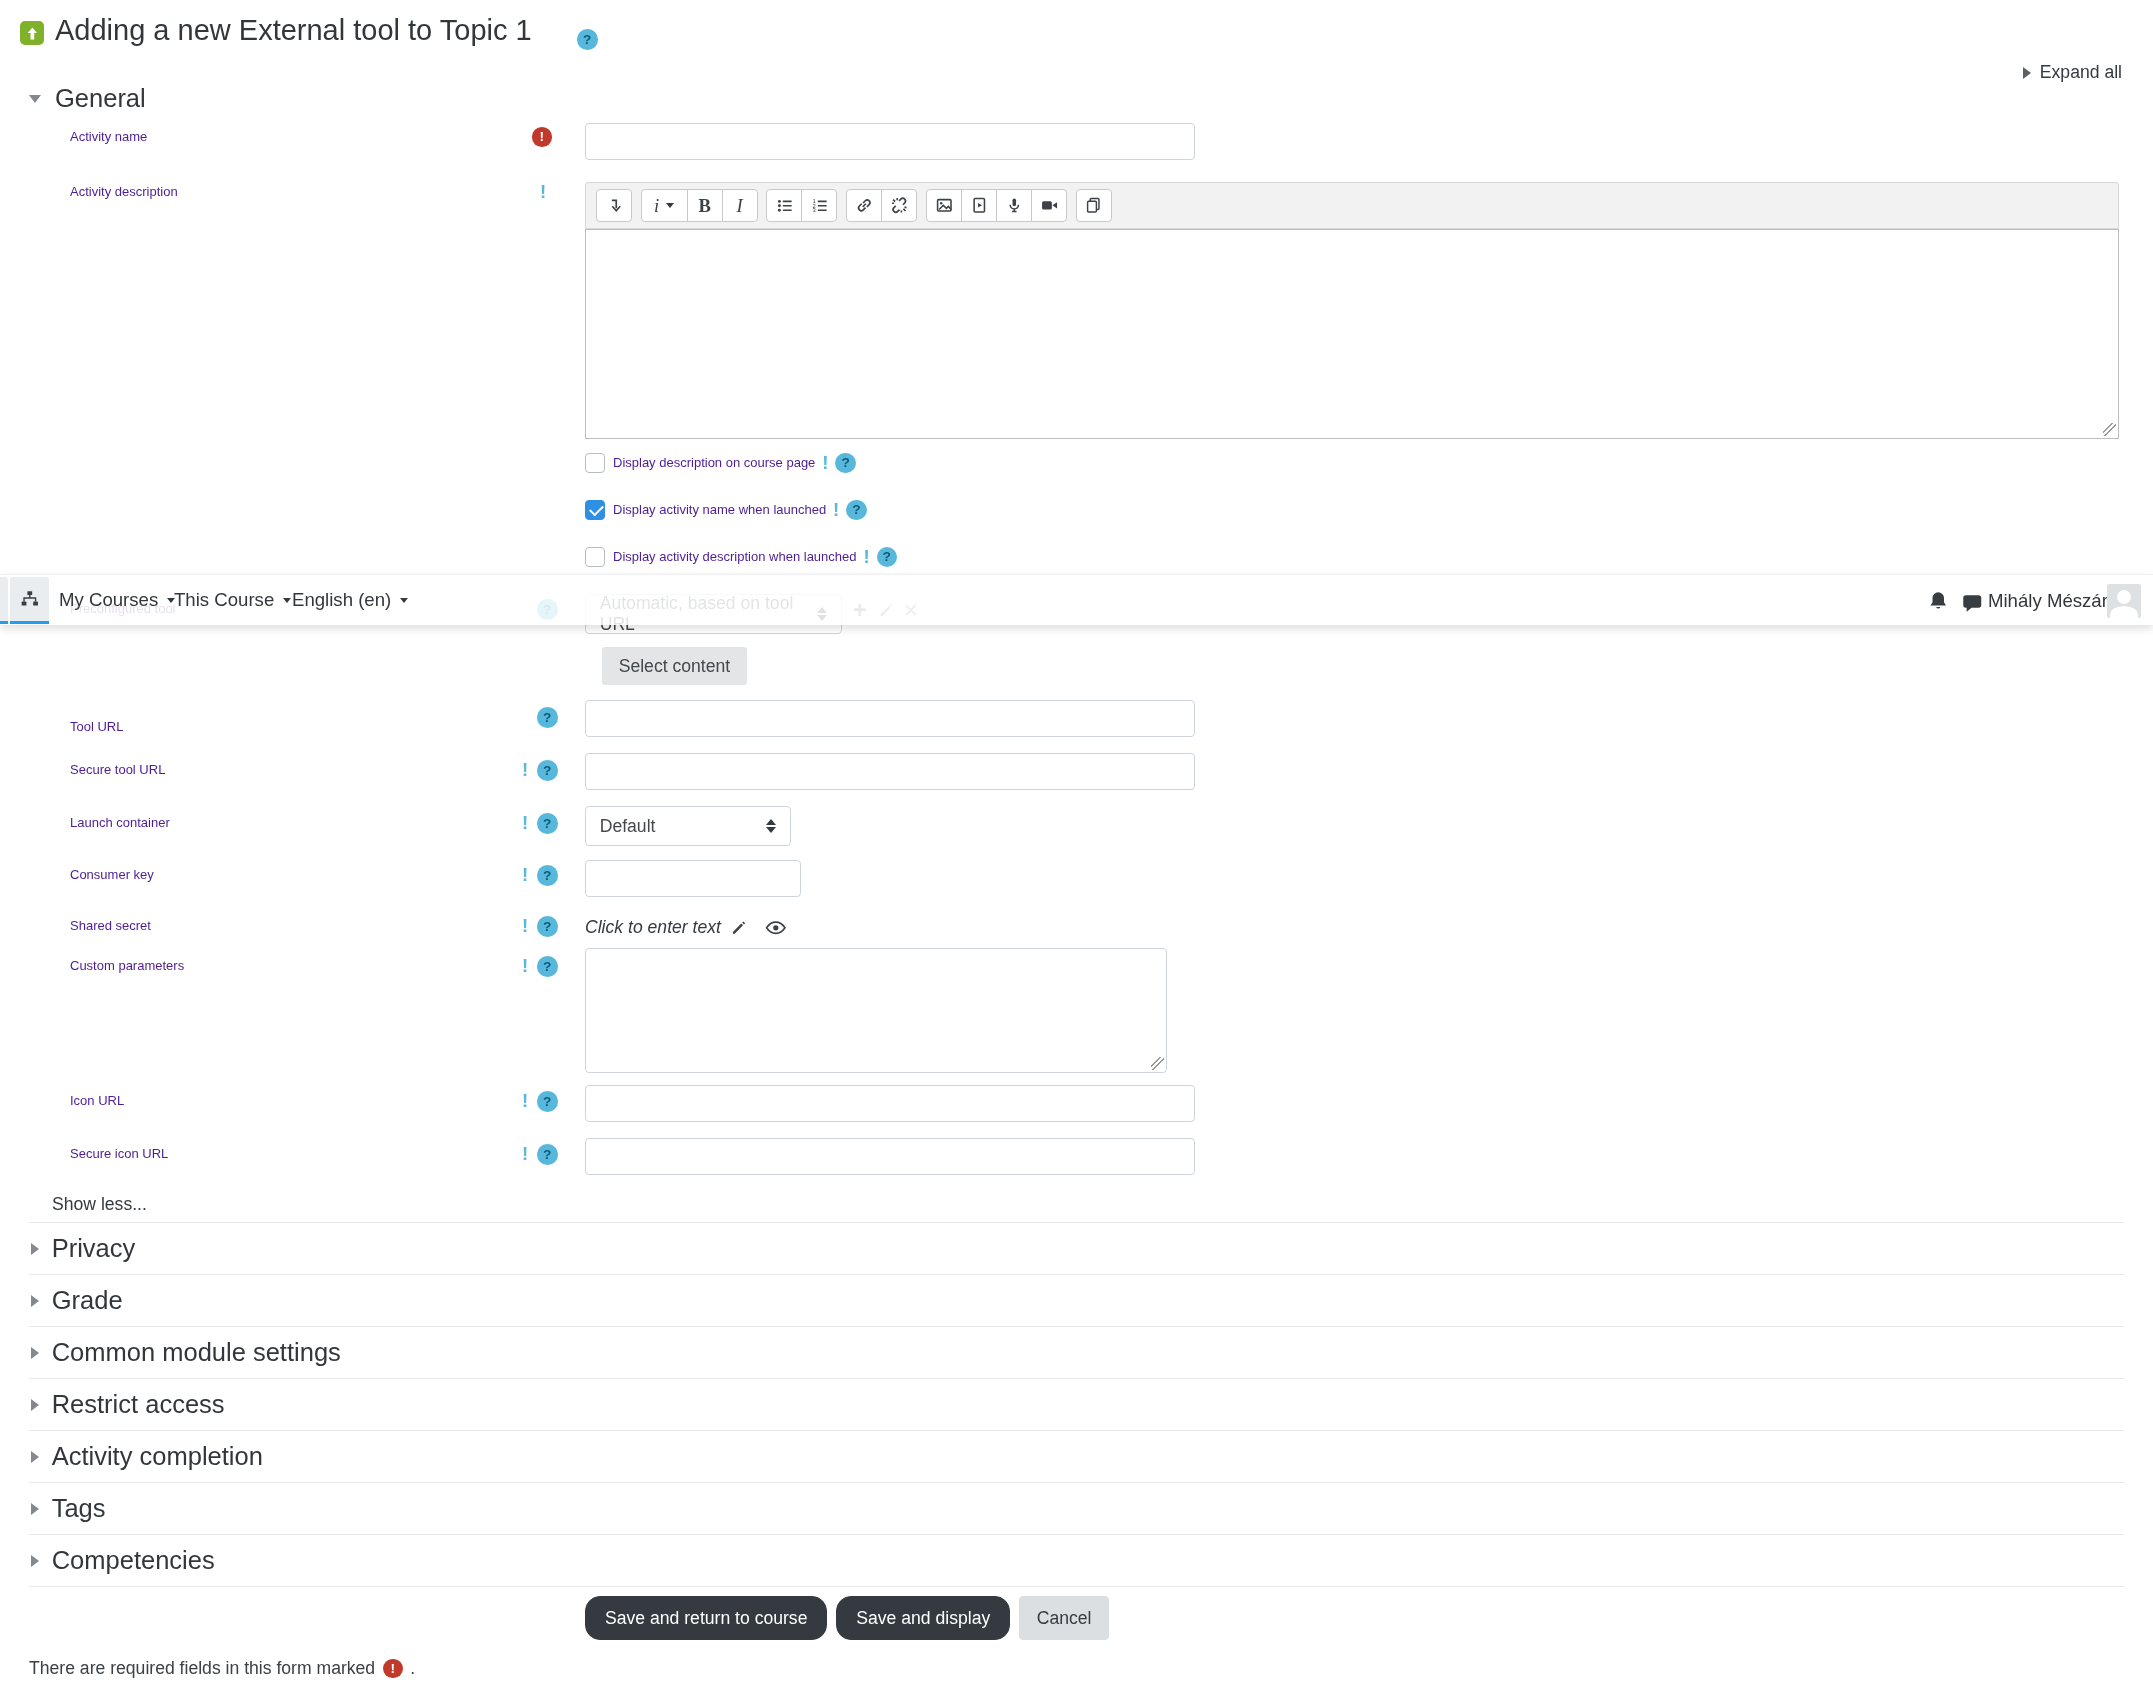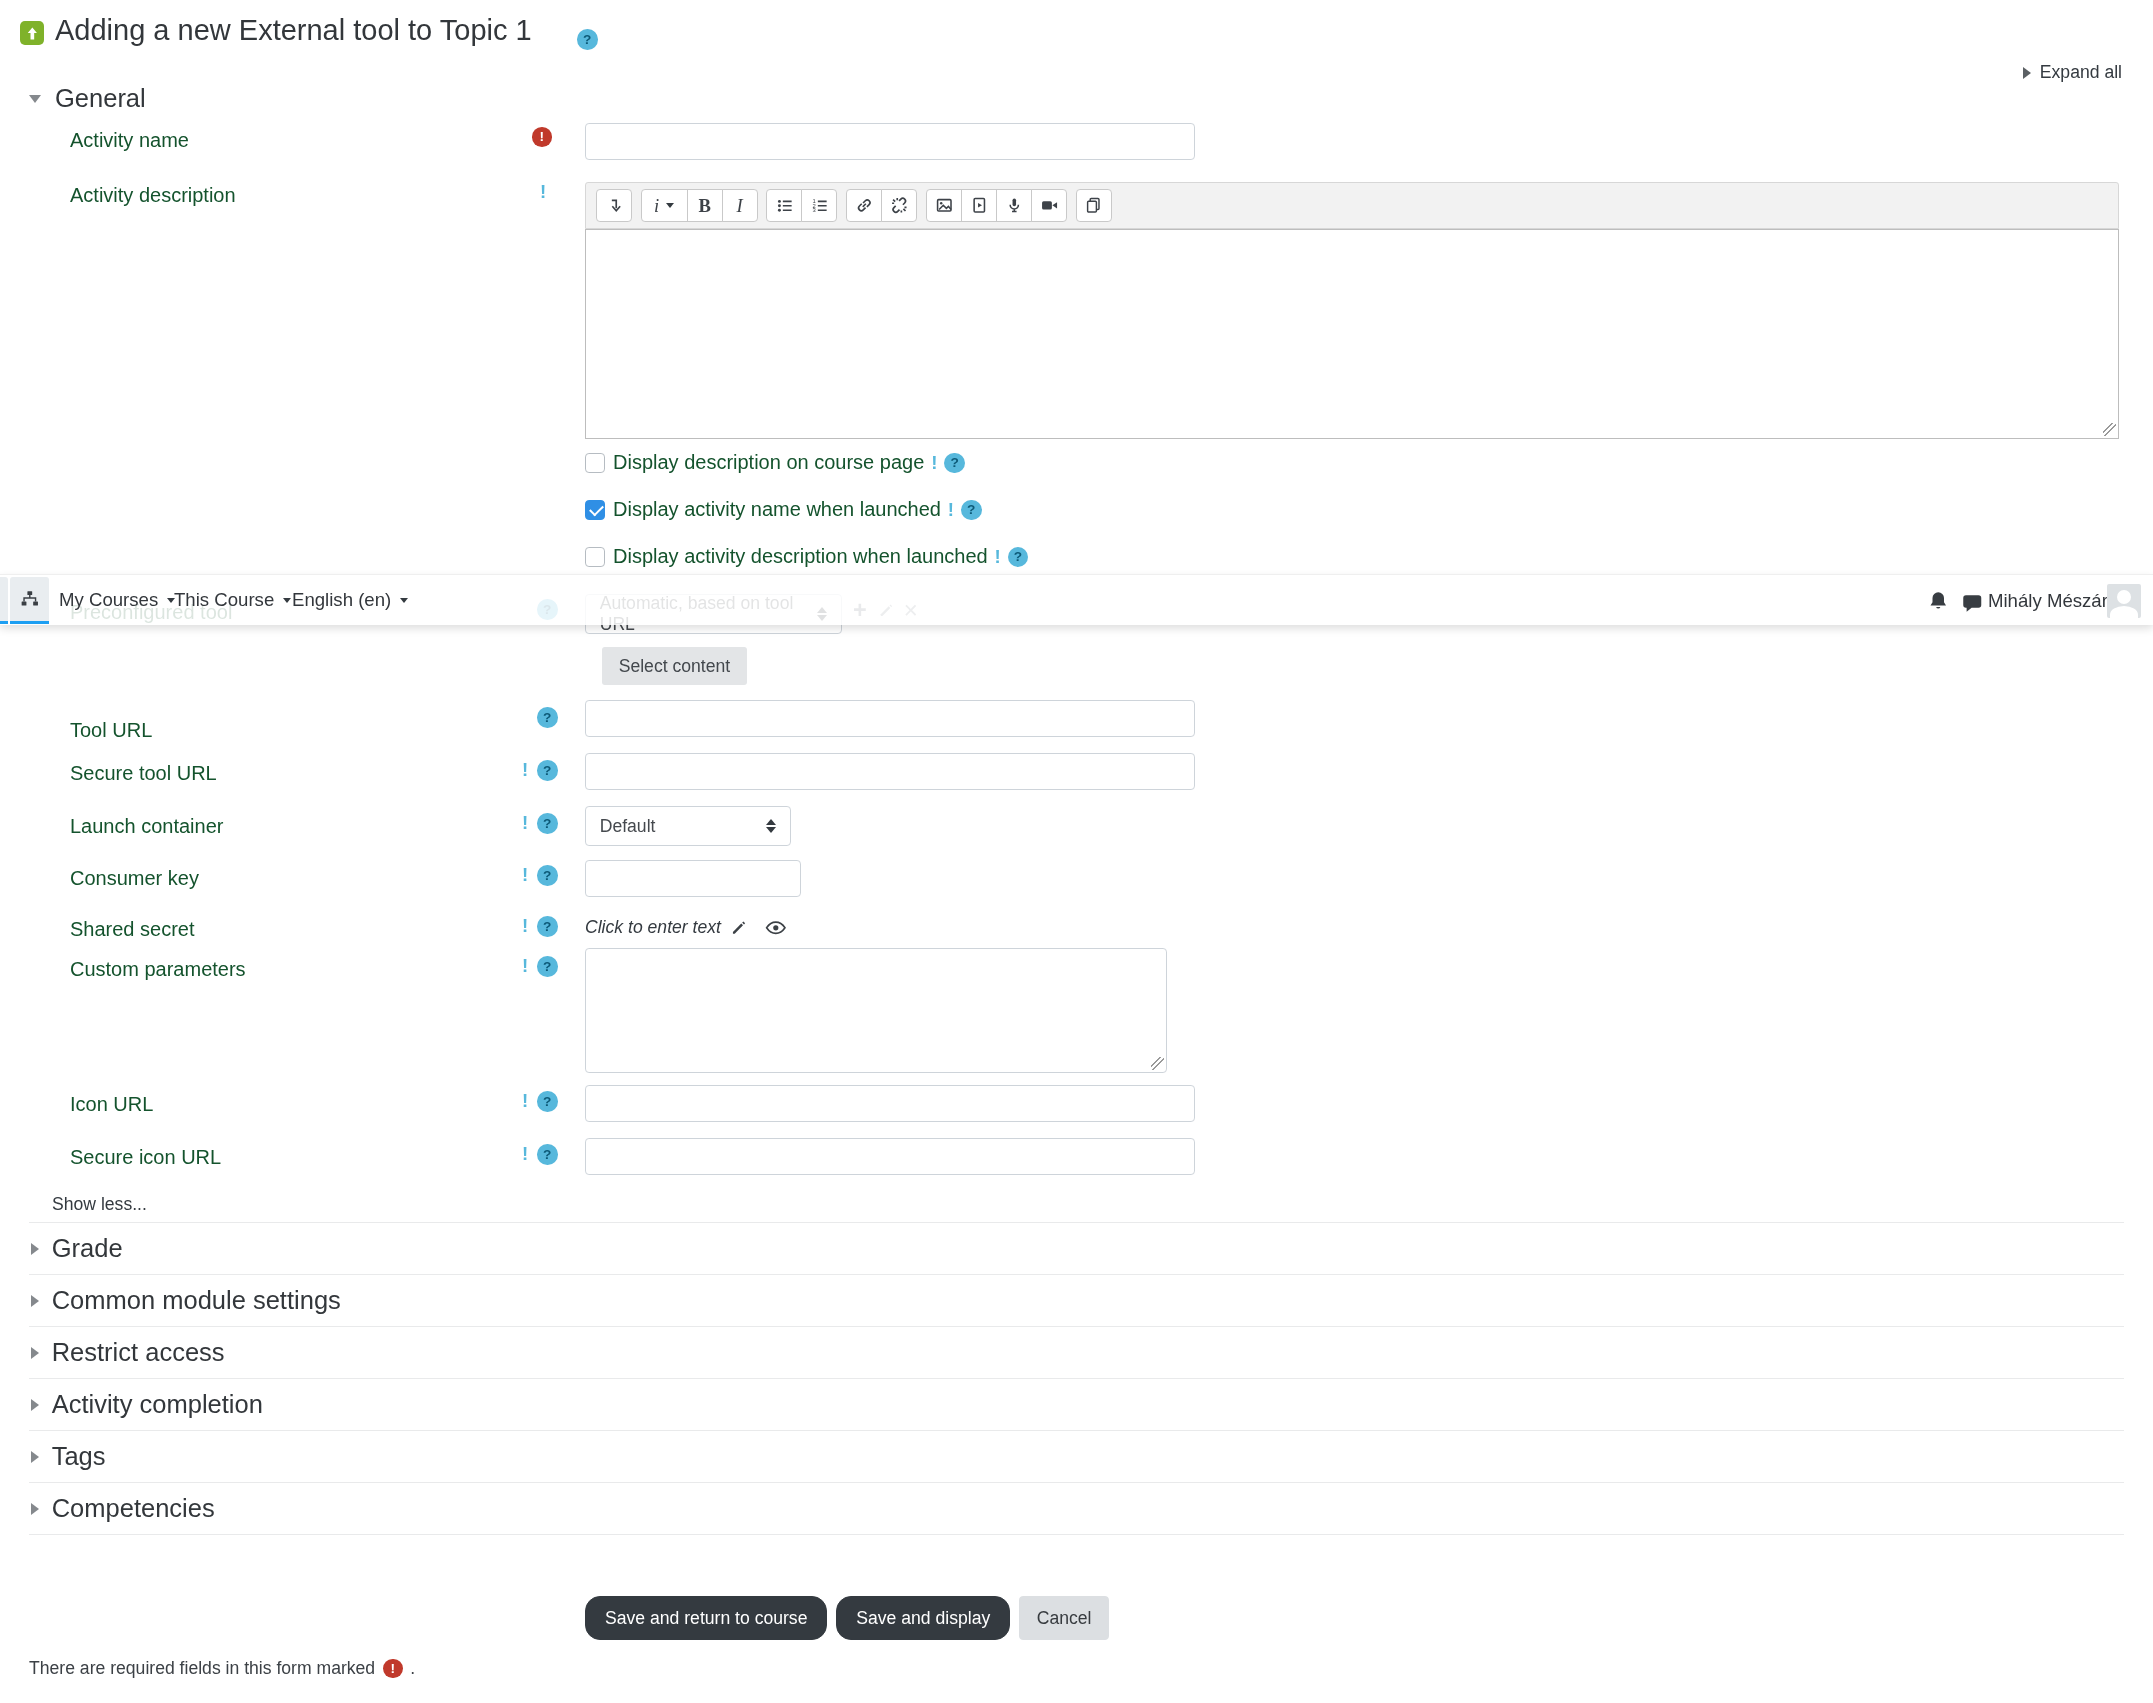--- a/index.html
+++ b/index.html
@@ -4,21 +4,21 @@
 <style>
   * { box-sizing: border-box; margin: 0; padding: 0; }
   html,body { background:#fff; }
   body { font-family:"Liberation Sans", sans-serif; color:#343a40; }
   .canvas { position:relative; width:2153px; height:1703px; background:#fff; overflow:hidden; }
   .abs { position:absolute; }
 
   
   .h2 { font-size:29px; font-weight:400; color:#33373b; }
   .h3 { font-size:25.5px; font-weight:400; color:#33373b; }
-  .lbl { font-size:20px; color:#14532d; }
+  .lbl { font-size:13px; color:#4c1d95; }
   .small-link { font-size:17.6px; color:#343a40; cursor:pointer; }
 
   
   .qicon { width:20.6px; height:20.6px; border-radius:50%; background:#57b8dc; color:#0d5a78;
            font-weight:bold; font-size:13.7px; display:flex; align-items:center; justify-content:center; cursor:pointer; }
   .req { width:19.6px; height:19.6px; border-radius:50%; background:#c0392b; color:#fff;
          font-weight:bold; font-size:13.7px; display:flex; align-items:center; justify-content:center; }
   .adv { color:#57b8dc; font-weight:bold; font-size:18.6px; line-height:20.6px; }
   .caret-r { width:0; height:0; border-top:6.9px solid transparent; border-bottom:6.9px solid transparent; border-left:8.8px solid #85898d; }
   .caret-d { width:0; height:0; border-left:6.9px solid transparent; border-right:6.9px solid transparent; border-top:8.8px solid #85898d; }
@@ -363,20 +363,24 @@
   <div class="abs lbl" style="left:70px; top:1146px;">Secure icon URL</div>
   <div class="abs adv" style="left:522px; top:1144px;">!</div>
   <div class="abs qicon" style="left:537px; top:1144px;">?</div>
   <input class="inp" style="left: 585px; top: 1138px; width: 610px;">
 
   <div class="abs small-link" style="left:52px; top:1194px;">Show less...</div>
 
   <div class="sections">
     <div class="sec-row">
       <span class="caret-r"></span>
+      <span class="h3">Privacy</span>
+    </div>
+    <div class="sec-row">
+      <span class="caret-r"></span>
       <span class="h3">Grade</span>
     </div>
     <div class="sec-row">
       <span class="caret-r"></span>
       <span class="h3">Common module settings</span>
     </div>
     <div class="sec-row">
       <span class="caret-r"></span>
       <span class="h3">Restrict access</span>
     </div>

